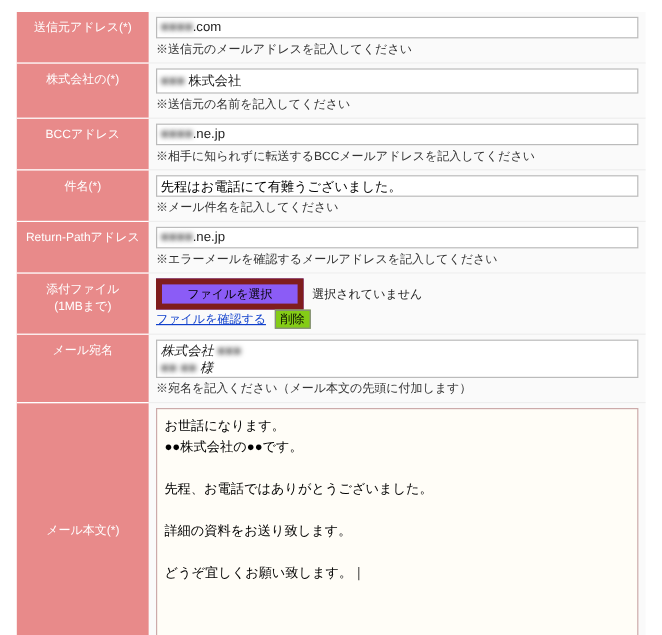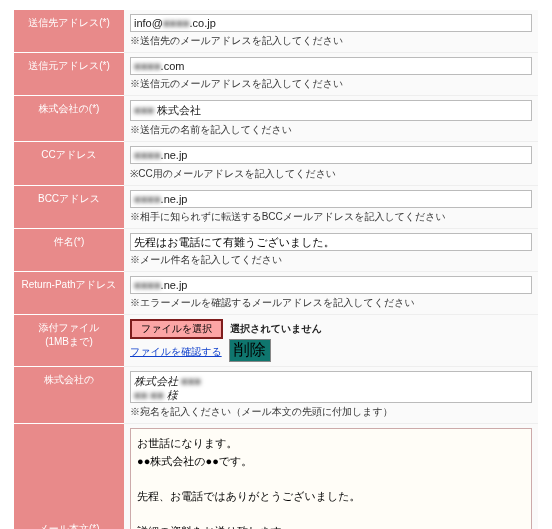--- a/index.html
+++ b/index.html
@@ -8,68 +8,54 @@
   .title-row { display: flex; align-items: center; margin-bottom: 6px; }
   .title-bar { width: 4px; height: 16px; background: #d04848; margin-right: 6px; }
   .title { font-size: 13px; font-weight: bold; }
   .intro { text-align: center; font-size: 10px; margin: 4px 0 10px 0; line-height: 1.4; }
   table.form { width: 100%; border-collapse: collapse; }
   table.form td { vertical-align: top; }
   td.label { background: #e88a8a; color: #fff; width: 110px; text-align: center; font-size: 10px; padding: 6px 4px; border-bottom: 1px solid #fff; }
   td.field { background: #fafafa; padding: 4px 6px; border-bottom: 1px solid #eee; }
   .input { width: 100%; border: 1px solid #bbb; padding: 2px 3px; font-size: 11px; font-family: inherit; background: #fff; }
   .hint { font-size: 10px; color: #333; margin-top: 2px; }
-  .filebtn { font-size: 10px; padding: 1px 9px; border: 2px solid #7f1d1d; background: #fca5a5; cursor: pointer; }
-  .filestatus { font-size: 10px; margin-left: 4px; font-weight: bold; }
+  .filebtn { font-size: 10px; padding: 1px 21px; border: 5px solid #7f1d1d; background: #8b5cf6; cursor: pointer; }
+  .filestatus { font-size: 10px; margin-left: 4px; }
   .link { color: #1040cc; text-decoration: underline; font-size: 10px; cursor: pointer; margin-right: 4px; }
-  .smallbtn { font-size: 16px; padding: 0 4px; border: 1px solid #888; background: #0f766e; cursor: pointer; }
+  .smallbtn { font-size: 10px; padding: 0 4px; border: 1px solid #888; background: #84cc16; cursor: pointer; }
   textarea.bodytext { width: 100%; height: 200px; border: 1px solid #caa; background: #fffdf7; padding: 6px; font-size: 11px; font-family: inherit; resize: none; line-height: 1.6; }
   .blur { color: transparent; text-shadow: 0 0 4px rgba(0,0,0,0.55); }
   td.label.tall { vertical-align: middle; }
 </style>
 </head>
 <body>
 
 <div class="shell">
 
 
   <table class="form">
 
     <tbody>
-        <tr>
-      <td class="label">送信先アドレス(*)</td>
-      <td class="field">
-        <div class="input"><span>info@</span><span class="blur">■■■■</span><span>.co.jp</span></div>
-        <div class="hint">※送信先のメールアドレスを記入してください</div>
-      </td>
-    </tr>
 
     <tr>
       <td class="label">送信元アドレス(*)</td>
       <td class="field">
         <div class="input"><span class="blur">■■■■</span><span>.com</span></div>
         <div class="hint">※送信元のメールアドレスを記入してください</div>
       </td>
     </tr>
 
     <tr>
       <td class="label">株式会社の(*)</td>
       <td class="field">
         <div class="input"><span class="blur">■■■</span><span> 株式会社</span></div>
         <div class="hint">※送信元の名前を記入してください</div>
       </td>
     </tr>
 
-    <tr>
-      <td class="label">CCアドレス</td>
-      <td class="field">
-        <div class="input"><span class="blur">■■■■</span><span>.ne.jp</span></div>
-        <div class="hint">※CC用のメールアドレスを記入してください</div>
-      </td>
-    </tr>
 
     <tr>
       <td class="label">BCCアドレス</td>
       <td class="field">
         <div class="input"><span class="blur">■■■■</span><span>.ne.jp</span></div>
         <div class="hint">※相手に知られずに転送するBCCメールアドレスを記入してください</div>
       </td>
     </tr>
 
     <tr>
@@ -93,21 +79,21 @@
 (1MBまで)</td>
       <td class="field">
         <button class="filebtn">ファイルを選択</button>
         <span class="filestatus">選択されていません</span><br>
         <span class="link">ファイルを確認する</span>
         <button class="smallbtn">削除</button>
       </td>
     </tr>
 
     <tr>
-      <td class="label">株式会社の</td>
+      <td class="label">メール宛名</td>
       <td class="field">
         <div class="input" style="height:32px;line-height:1.3;font-style:italic;">
           <span>株式会社 </span><span class="blur">■■■</span><br>
           <span class="blur">■■ ■■</span><span> 様</span>
         </div>
         <div class="hint">※宛名を記入ください（メール本文の先頭に付加します）</div>
       </td>
     </tr>
 
     <tr>

